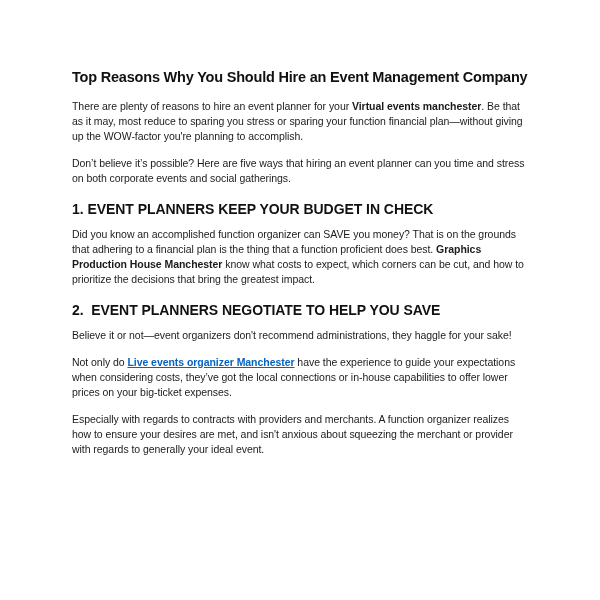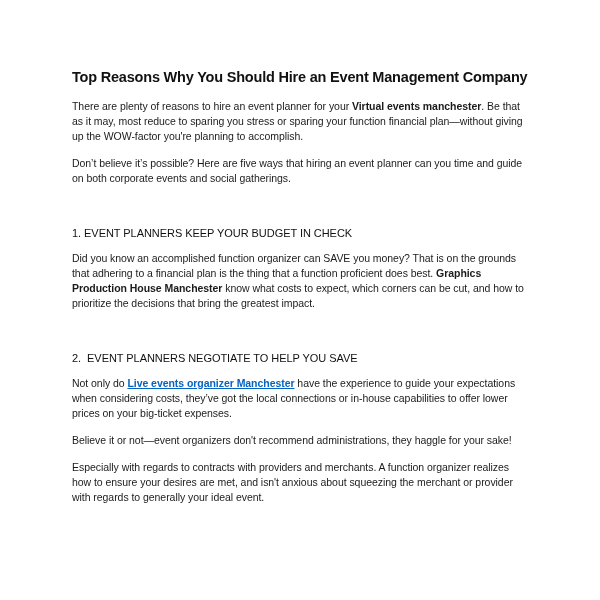--- a/index.html
+++ b/index.html
@@ -25,59 +25,59 @@
     color: #111111;
     margin: 0 0 12px 0;
   }
   .para {
     font-size: 10.5px;
     line-height: 15px;
     letter-spacing: -0.05px;
     margin: 9px 0 12px 0;
   }
   .section-heading {
-    font-size: 11px;
+    font-size: 14px;
     line-height: 15px;
-    font-weight: normal;
+    font-weight: bold;
     letter-spacing: -0.05px;
     color: #111111;
-    margin: 40px 0 10px 0;
+    margin: 16px 0 10px 0;
   }
   .bold-run {
     font-weight: bold;
   }
   .doc-link {
     color: #0563C1;
     font-weight: bold;
     text-decoration: underline;
     cursor: pointer;
   }
 </style>
 </head>
 <body>
 
 <div class="page">
 
   <h1 class="doc-title">Top Reasons Why You Should Hire an Event Management Company</h1>
 
   <p class="para"><span>There are plenty of reasons to hire an event planner for your </span><span class="bold-run">Virtual events manchester</span><span>. Be that as it may, most reduce to sparing you stress or sparing your function financial plan—without giving up the WOW-factor you're planning to accomplish.</span></p>
 
-  <p class="para">Don’t believe it’s possible? Here are five ways that hiring an event planner can you time and guide on both corporate events and social gatherings.</p>
+  <p class="para">Don’t believe it’s possible? Here are five ways that hiring an event planner can you time and stress on both corporate events and social gatherings.</p>
 
   <div>
     <h2 class="section-heading">1. EVENT PLANNERS KEEP YOUR BUDGET IN CHECK</h2>
 
     <p class="para"><span>Did you know an accomplished function organizer can SAVE you money? That is on the grounds that adhering to a financial plan is the thing that a function proficient does best. </span><span class="bold-run">Graphics Production House Manchester</span><span> know what costs to expect, which corners can be cut, and how to prioritize the decisions that bring the greatest impact.</span></p>
 
   </div>
 
   <div>
     <h2 class="section-heading">2.&nbsp; EVENT PLANNERS NEGOTIATE TO HELP YOU SAVE</h2>
 
+    <p class="para">Believe it or not—event organizers don't recommend administrations, they haggle for your sake!</p>
+
     <p class="para"><span>Not only do </span><a class="doc-link" href="#">Live events organizer Manchester</a><span> have the experience to guide your expectations when considering costs, they’ve got the local connections or in-house capabilities to offer lower prices on your big-ticket expenses.</span></p>
-
-    <p class="para">Believe it or not—event organizers don't recommend administrations, they haggle for your sake!</p>
 
     <p class="para">Especially with regards to contracts with providers and merchants. A function organizer realizes how to ensure your desires are met, and isn't anxious about squeezing the merchant or provider with regards to generally your ideal event.</p>
   </div>
 
 
 </div>
 
 </body></html>

